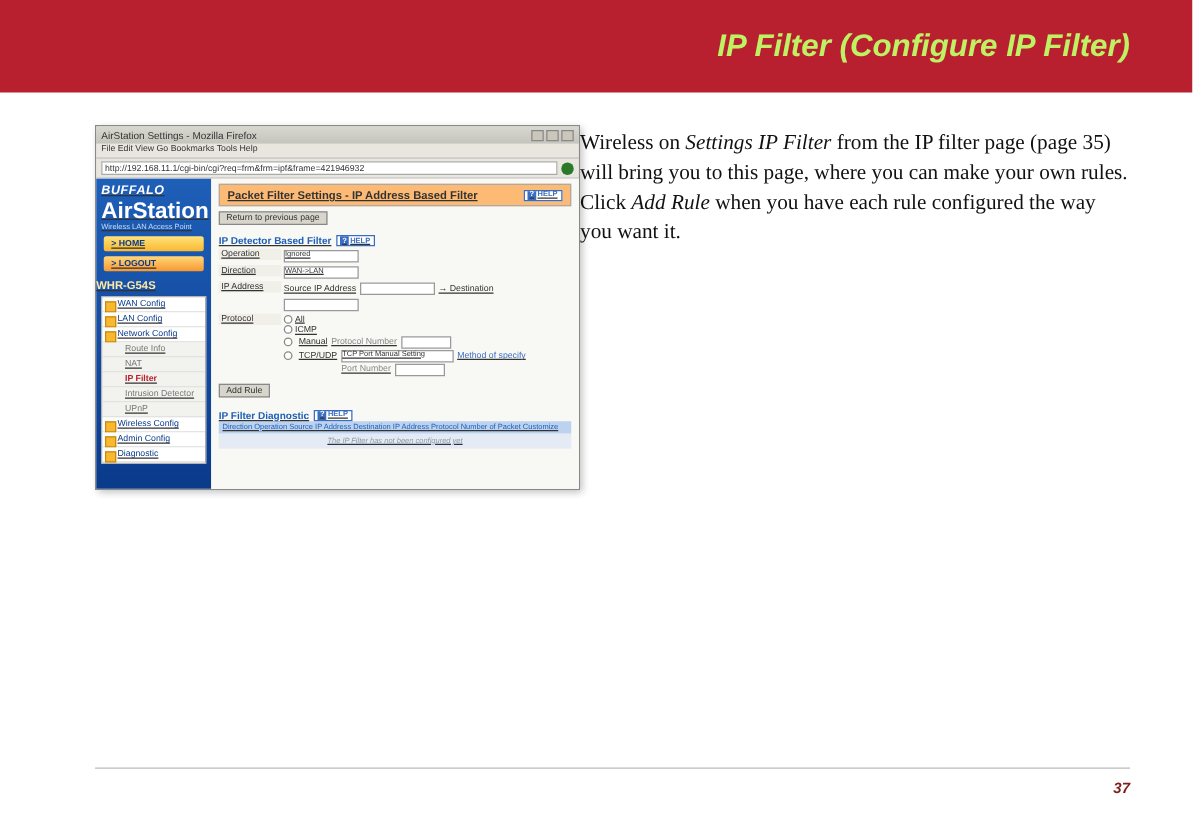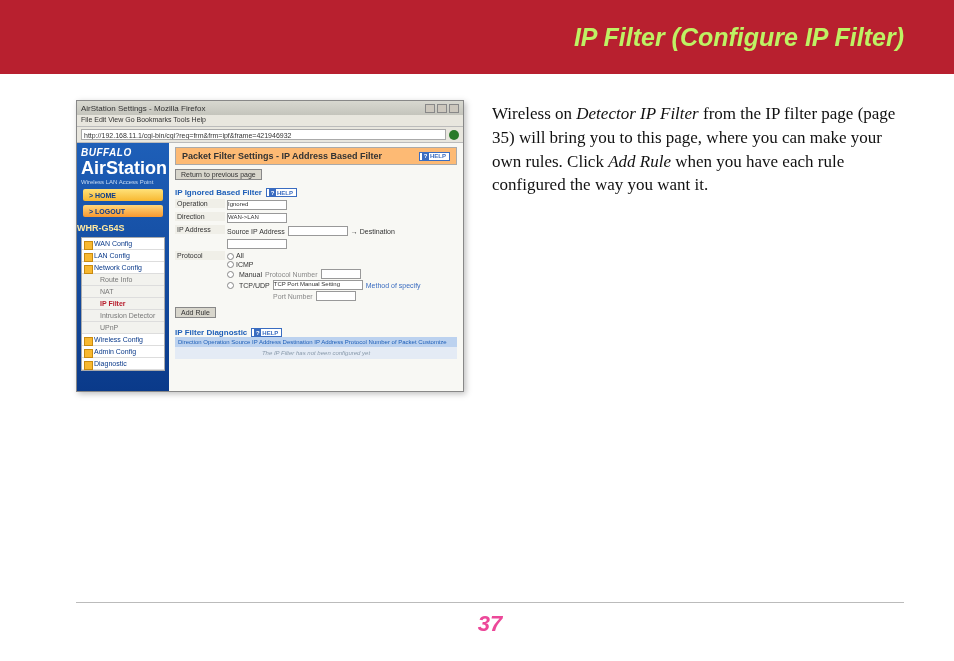--- a/index.html
+++ b/index.html
@@ -23,21 +23,20 @@
   .header-title {
     color: #bef264;
     font-family: Arial, Helvetica, sans-serif;
     font-weight: bold;
     font-style: italic;
     font-size: 25px;
   }
   .content {
     display: flex;
     padding: 26px 50px 0 76px;
-    gap: 28px;
   }
   .screenshot-box {
     width: 388px;
     height: 292px;
     background: #e8e8e4;
     border: 1px solid #888;
     box-shadow: 2px 2px 6px rgba(0,0,0,0.25);
     position: relative;
     font-family: Tahoma, Arial, sans-serif;
     font-size: 8px;
@@ -81,20 +80,21 @@
     border: 1px solid #aaa;
     line-height:11px;
     overflow:hidden;
     white-space:nowrap;
   }
   .ss-go { width:10px; height:10px; background:#2a7a2a; border-radius:50%; }
   .ss-body {
     display: flex;
     height: calc(100% - 42px);
     background:#fff;
+    text-decoration:underline;
   }
   .ss-sidebar {
     width: 92px;
     background: linear-gradient(#1e5fb8,#0a3a8a);
     display:flex;
     flex-direction:column;
     padding-bottom:6px;
   }
   .ss-logo {
     color:#fff;
@@ -226,26 +226,26 @@
     bottom: 24px;
     left: 76px;
     right: 50px;
   }
   .footer-line {
     height: 1px;
     background: #bbbbbb;
     margin-bottom: 8px;
   }
   .footer-num {
-    text-align: center;
-    color: #ec4899;
+    text-align: right;
+    color: #7f1d1d;
     font-family: Arial, sans-serif;
     font-weight: bold;
     font-style: italic;
-    font-size: 22px;
+    font-size: 12px;
   }
 </style>
 </head>
 <body>
 
 <div class="header-bar">
   <div class="header-title">IP Filter (Configure IP Filter)</div>
 </div>
 
 <div class="content">
@@ -289,21 +289,21 @@
         </div>
       </div>
       <div class="ss-main">
         <div class="ss-panel-title">
           <span>Packet Filter Settings - IP Address Based Filter</span>
           <span class="ss-help">HELP</span>
         </div>
         <span class="ss-btn">Return to previous page</span>
 
         <div class="ss-section">
-          <span>IP Ignored Based Filter</span>
+          <span>IP Detector Based Filter</span>
           <span class="ss-help">HELP</span>
         </div>
 
         <div class="ss-form">
           <div class="ss-form-row">
             <div class="ss-form-label">Operation</div>
             <div class="ss-form-field">
                 <span class="ss-select">Ignored</span>
               </div>
           </div>
@@ -355,20 +355,20 @@
             <span class="ss-help">HELP</span>
           </div>
           <div class="ss-info-header">Direction Operation Source IP Address Destination IP Address Protocol Number of Packet Customize</div>
           <div class="ss-info-empty">The IP Filter has not been configured yet</div>
         </div>
       </div>
     </div>
   </div>
 
   <div class="body-text">
-    <span>Wireless on </span><span class="ital">Detector IP Filter</span><span> from the IP filter page (page 35) will bring you to this page, where you can make your own rules. Click </span><span class="ital">Add Rule</span><span> when you have each rule configured the way you want it.</span>
+    <span>Wireless on </span><span class="ital">Settings IP Filter</span><span> from the IP filter page (page 35) will bring you to this page, where you can make your own rules. Click </span><span class="ital">Add Rule</span><span> when you have each rule configured the way you want it.</span>
   </div>
 </div>
 
 <div class="footer-area">
   <div class="footer-line"></div>
   <div class="footer-num">37</div>
 </div>
 
 </body></html>

